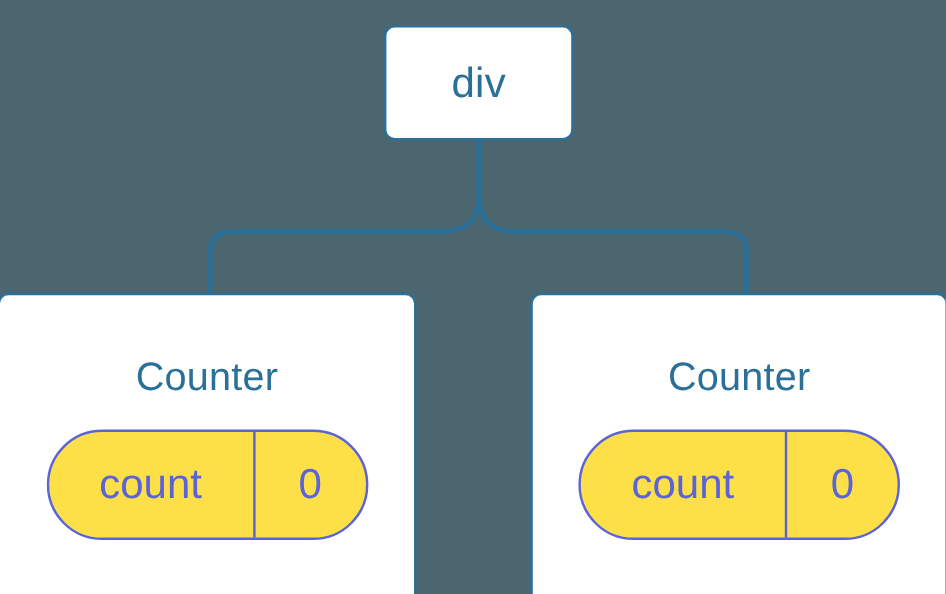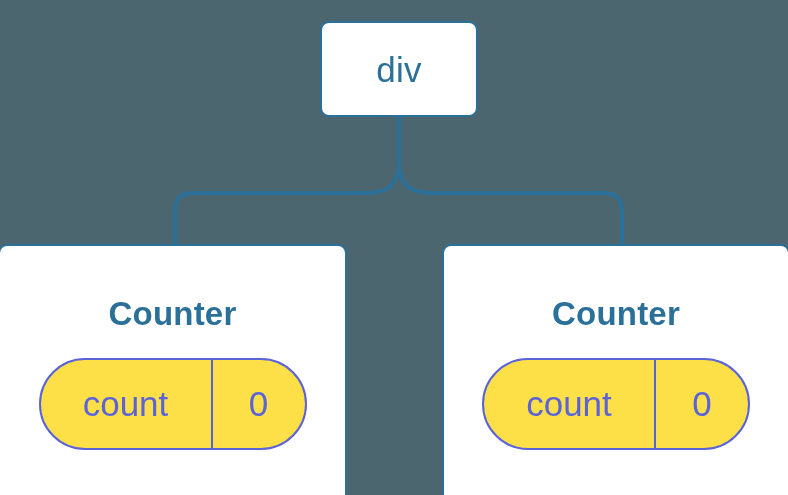--- a/index.html
+++ b/index.html
@@ -69,21 +69,21 @@
     left: -2px;
     width: 349px;
   }
   #component-node-1 {
     left: 442px;
     width: 348px;
   }
   .component-title {
     color: #2b7099;
     font-size: 33px;
-    font-weight: 700;
+    font-weight: 400;
     letter-spacing: 0.2px;
     line-height: 1;
     margin-top: 51px;
   }
 
   
   .state-pill {
     margin-top: 28px;
     width: 268px;
     height: 92px;

